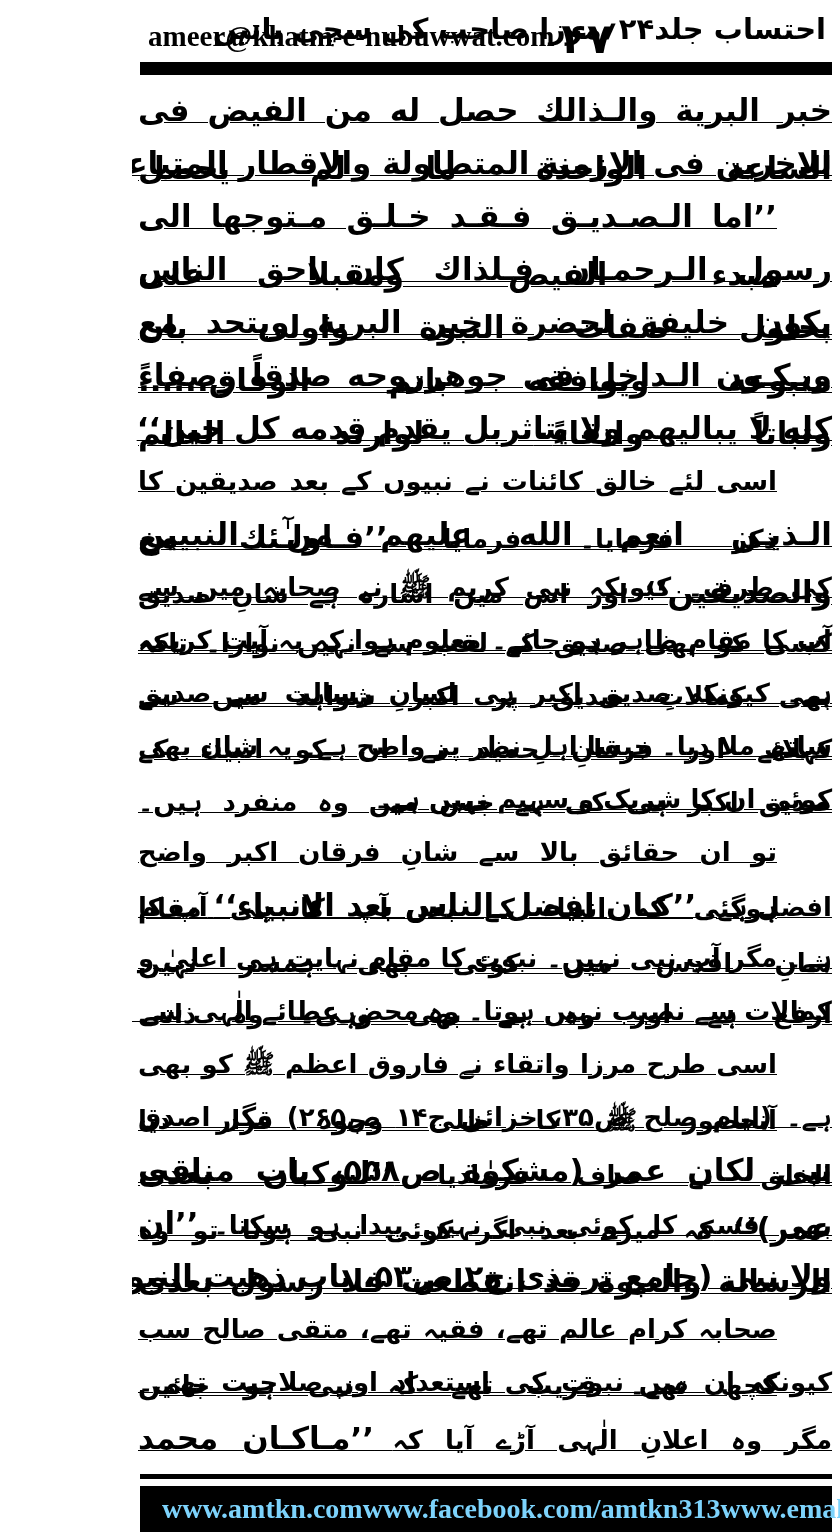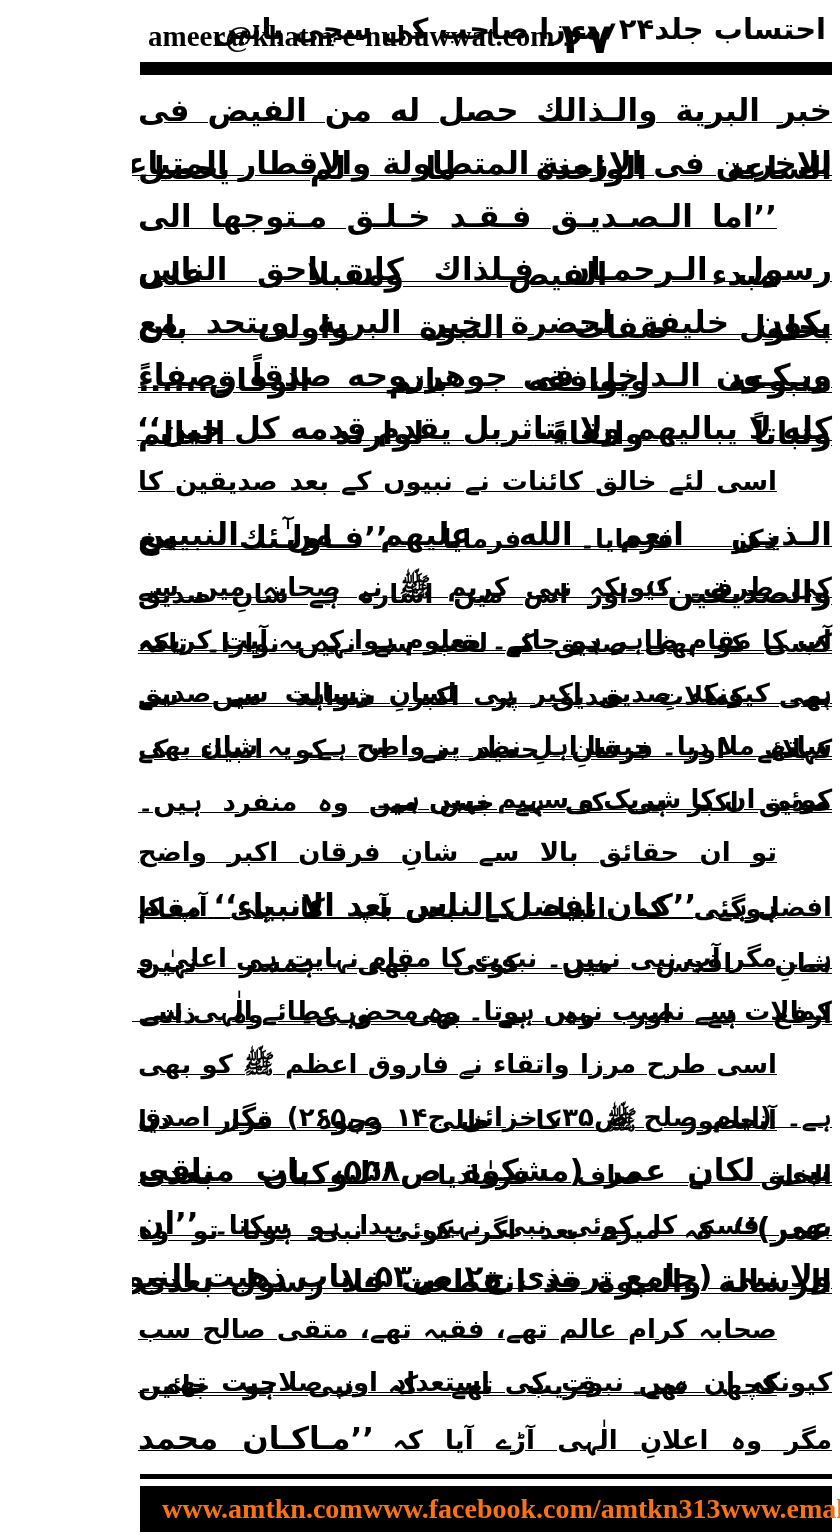--- a/index.html
+++ b/index.html
@@ -49,21 +49,21 @@
   .line.a-center{text-align:center;text-align-last:center;}
   .line.a-right{text-align:right;text-align-last:right;}
   .line.indent{padding-right:55px;}
   .seg-ar{font-size:31px;font-weight:bold;}
   .seg-ur{font-size:26px;font-weight:bold;}
   
   .footer{position:absolute;left:8px;right:8px;bottom:0;height:66px;}
   .footer-rule{position:absolute;top:0;left:0;right:0;height:5px;background:#000;}
   .footer-bar{
     position:absolute;top:12px;left:0;right:0;height:46px;
-    background:#000;color:#f97316;
+    background:#000;color:#7dd3fc;
     display:flex;align-items:center;justify-content:space-between;
     padding:0 22px;box-sizing:border-box;
     direction:ltr;
     font-family:"Liberation Serif", serif;
     font-weight:bold;font-size:28px;
   }
 </style>
 </head>
 <body>
 

